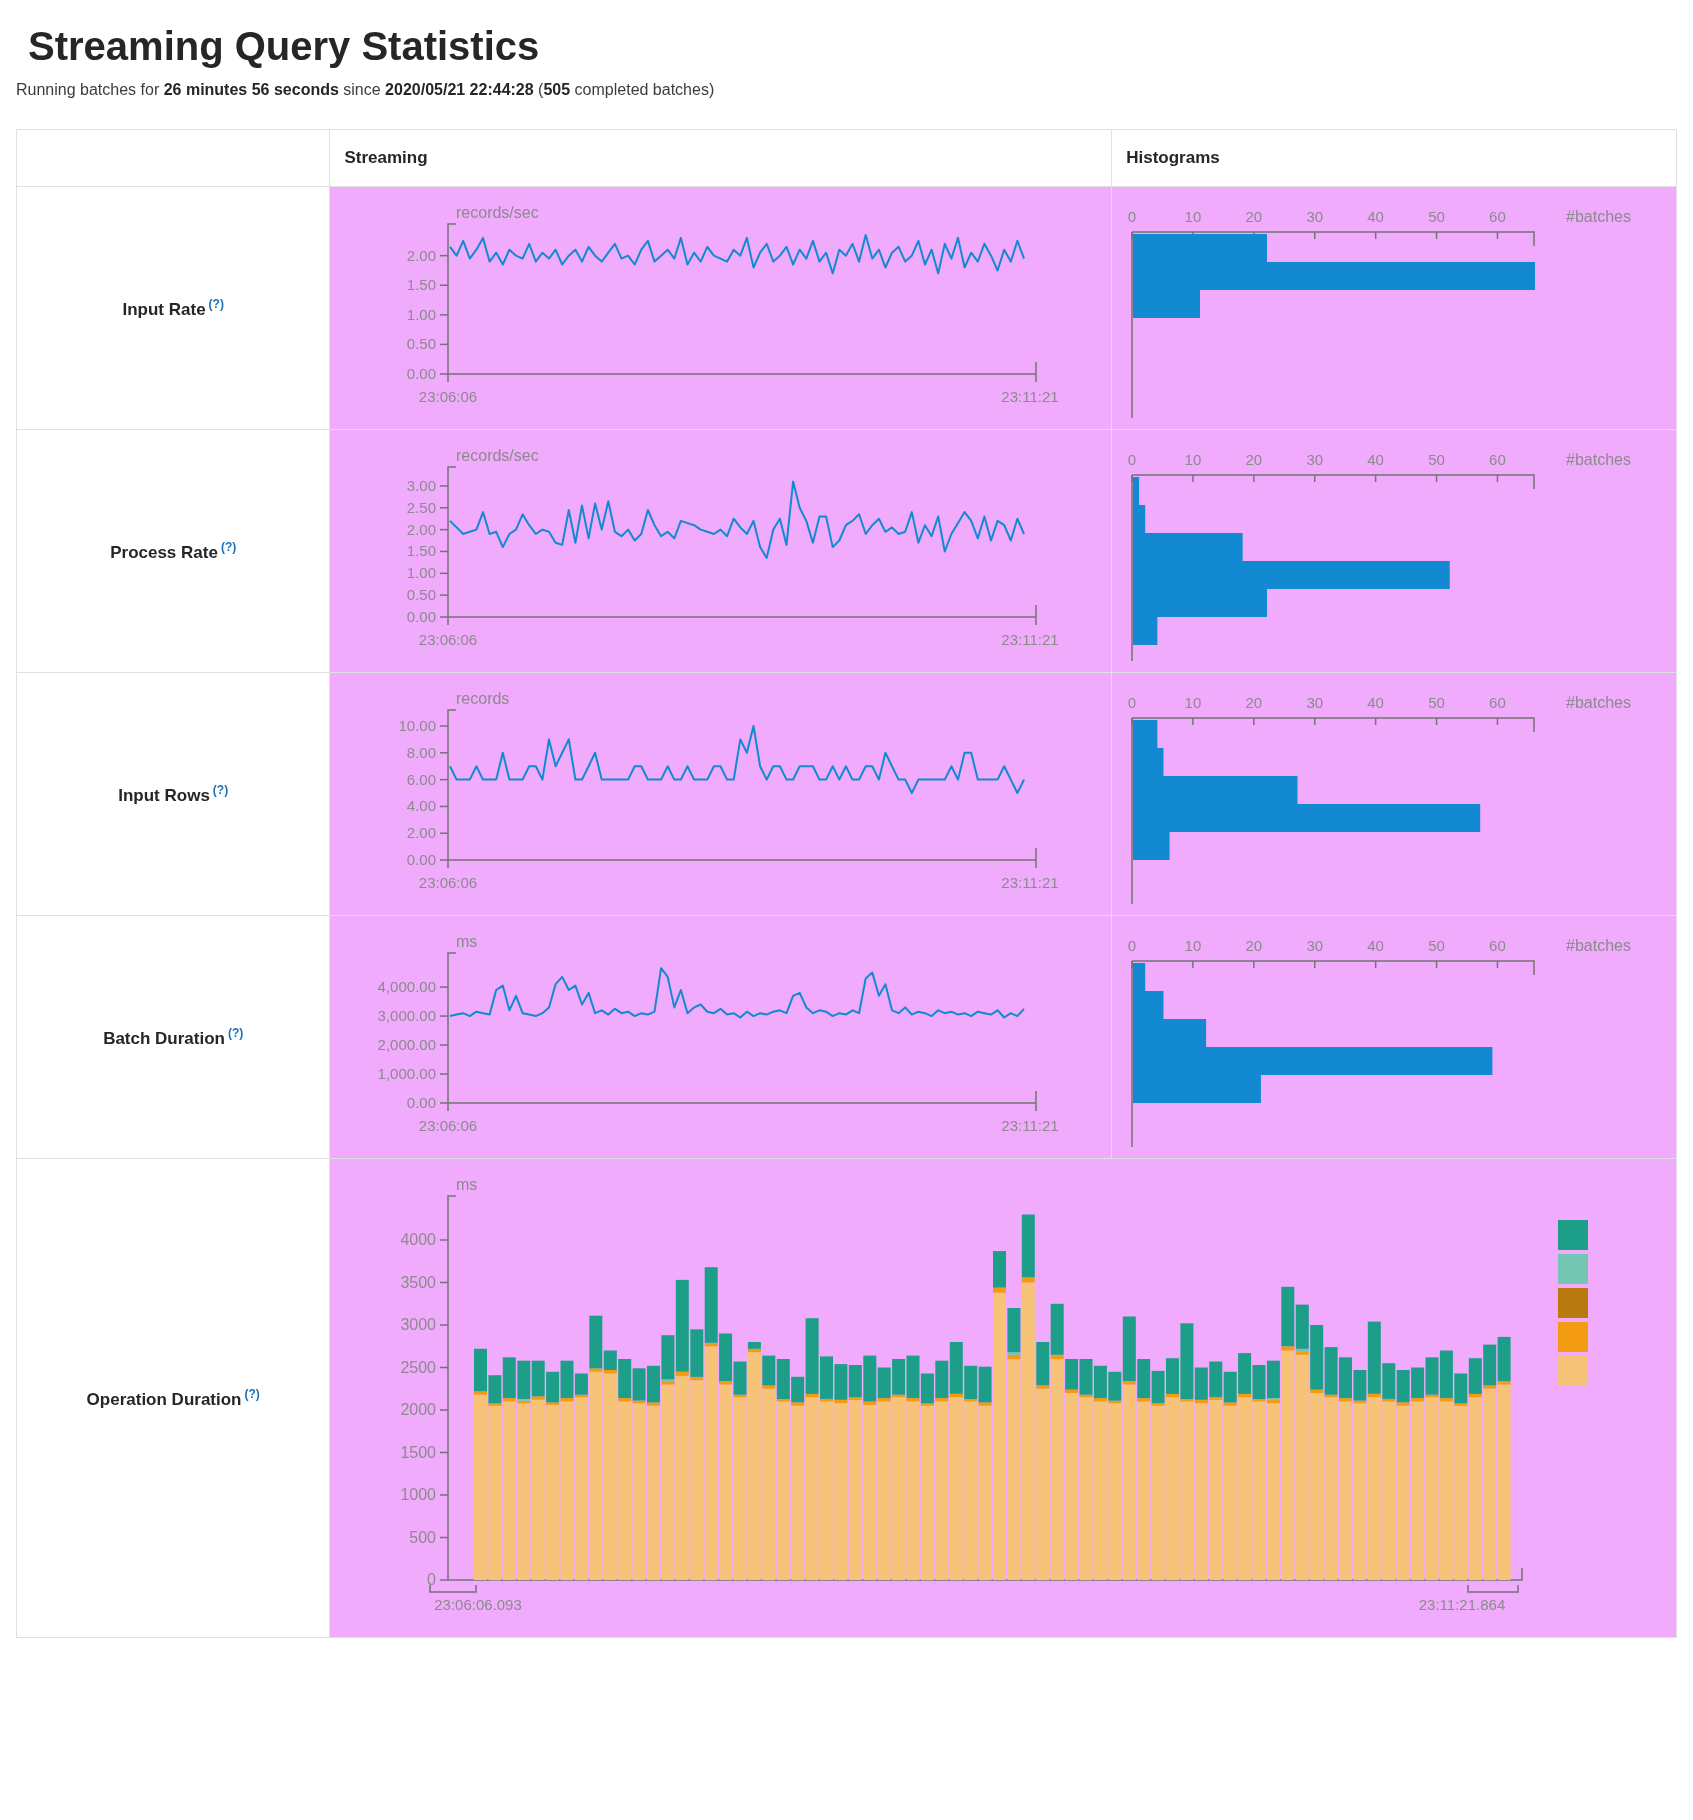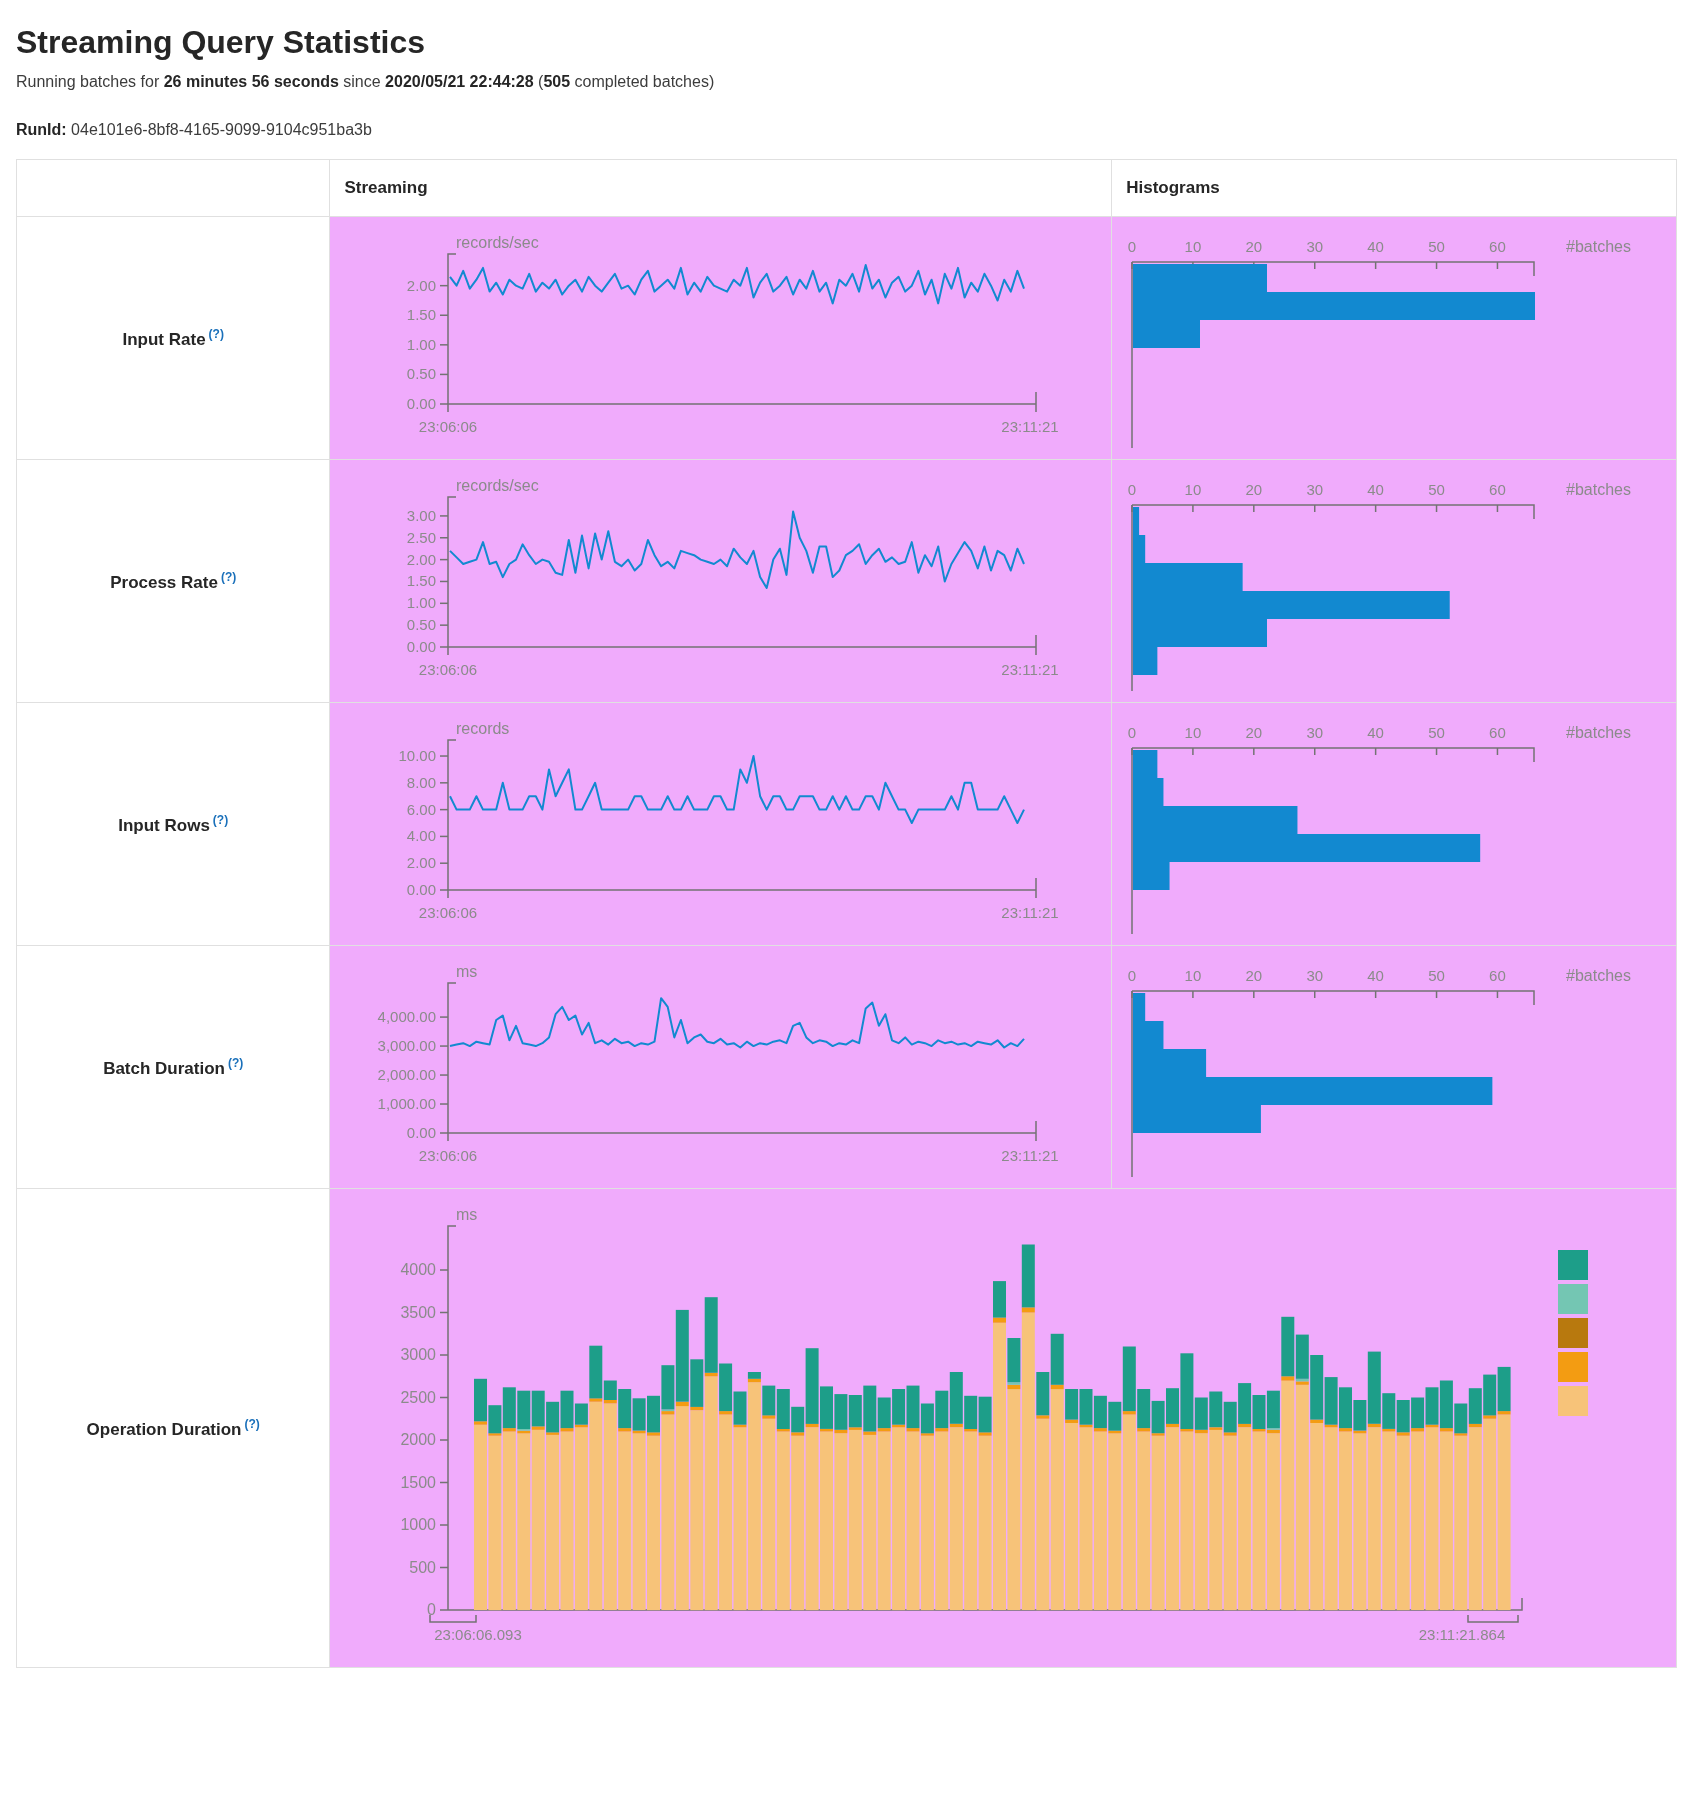--- a/index.html
+++ b/index.html
@@ -1,39 +1,38 @@
 <!DOCTYPE html>
 <html><head>
 <meta charset="utf-8">
 <style>
   html,body{margin:0;padding:0;background:#fff;}
   body{font-family:"Liberation Sans",sans-serif;color:#3c3c3c;width:1693px;}
   .wrap{padding:8px 16px 20px 16px;}
-  h1[data-name="page-title"]{font-size:32px;font-weight:bold;color:#262626;margin:16px 0 12px 0;}
+  h1[data-name="page-title"]{font-size:40px;font-weight:bold;color:#262626;margin:16px 0 12px 12px;}
   .subtitle{font-size:16px;margin:0 0 30px 0;color:#3c3c3c;}
   .subtitle b, .meta b{color:#262626;}
   .meta{font-size:16px;margin:7px 0;color:#3c3c3c;}
   table.stats{border-collapse:collapse;margin-top:20px;}
   table.stats th, table.stats td{border:1px solid #e0e0e0;}
   table.stats th{text-align:left;font-size:17px;color:#262626;padding:18px 14px;background:#fff;}
   th.c1{width:286px;} th.c2{width:753px;} th.c3{width:536px;}
   td.rowlabel{font-size:17px;font-weight:bold;color:#262626;vertical-align:middle;text-align:center;}
   sup.help{color:#1a70ba;font-size:12px;margin-left:3px;font-weight:bold;}
   td.cell{padding:5px 0 3px 0;vertical-align:middle;background:#f0abfc;}
   .chart{line-height:0;}
 </style>
 </head>
 <body>
 
 <div class="wrap" data-name="page">
   <h1 data-name="page-title">Streaming Query Statistics</h1>
 
   <p class="subtitle" data-name="running-summary"><span data-name="running-prefix">Running batches for </span><b data-name="running-duration">26 minutes 56 seconds</b><span data-name="since-text"> since </span><b data-name="start-time">2020/05/21 22:44:28</b><span data-name="paren-open"> (</span><b data-name="completed-batches-count">505</b><span data-name="batches-suffix"> completed batches)</span></p>
 
-  <p class="meta" data-name="query-runid-line"><b data-name="runid-label">RunId:</b> <span data-name="runid-value">04e101e6-8bf8-4165-9099-9104c951ba3b</span></p>
 
   <table class="stats" data-name="stats-table">
     <thead>
       <tr data-name="header-row">
         <th class="c1" data-name="corner-cell"></th>
         <th class="c2" data-name="timelines-header">Streaming</th>
         <th class="c3" data-name="histograms-header">Histograms</th>
       </tr>
     </thead>
     <tbody>

